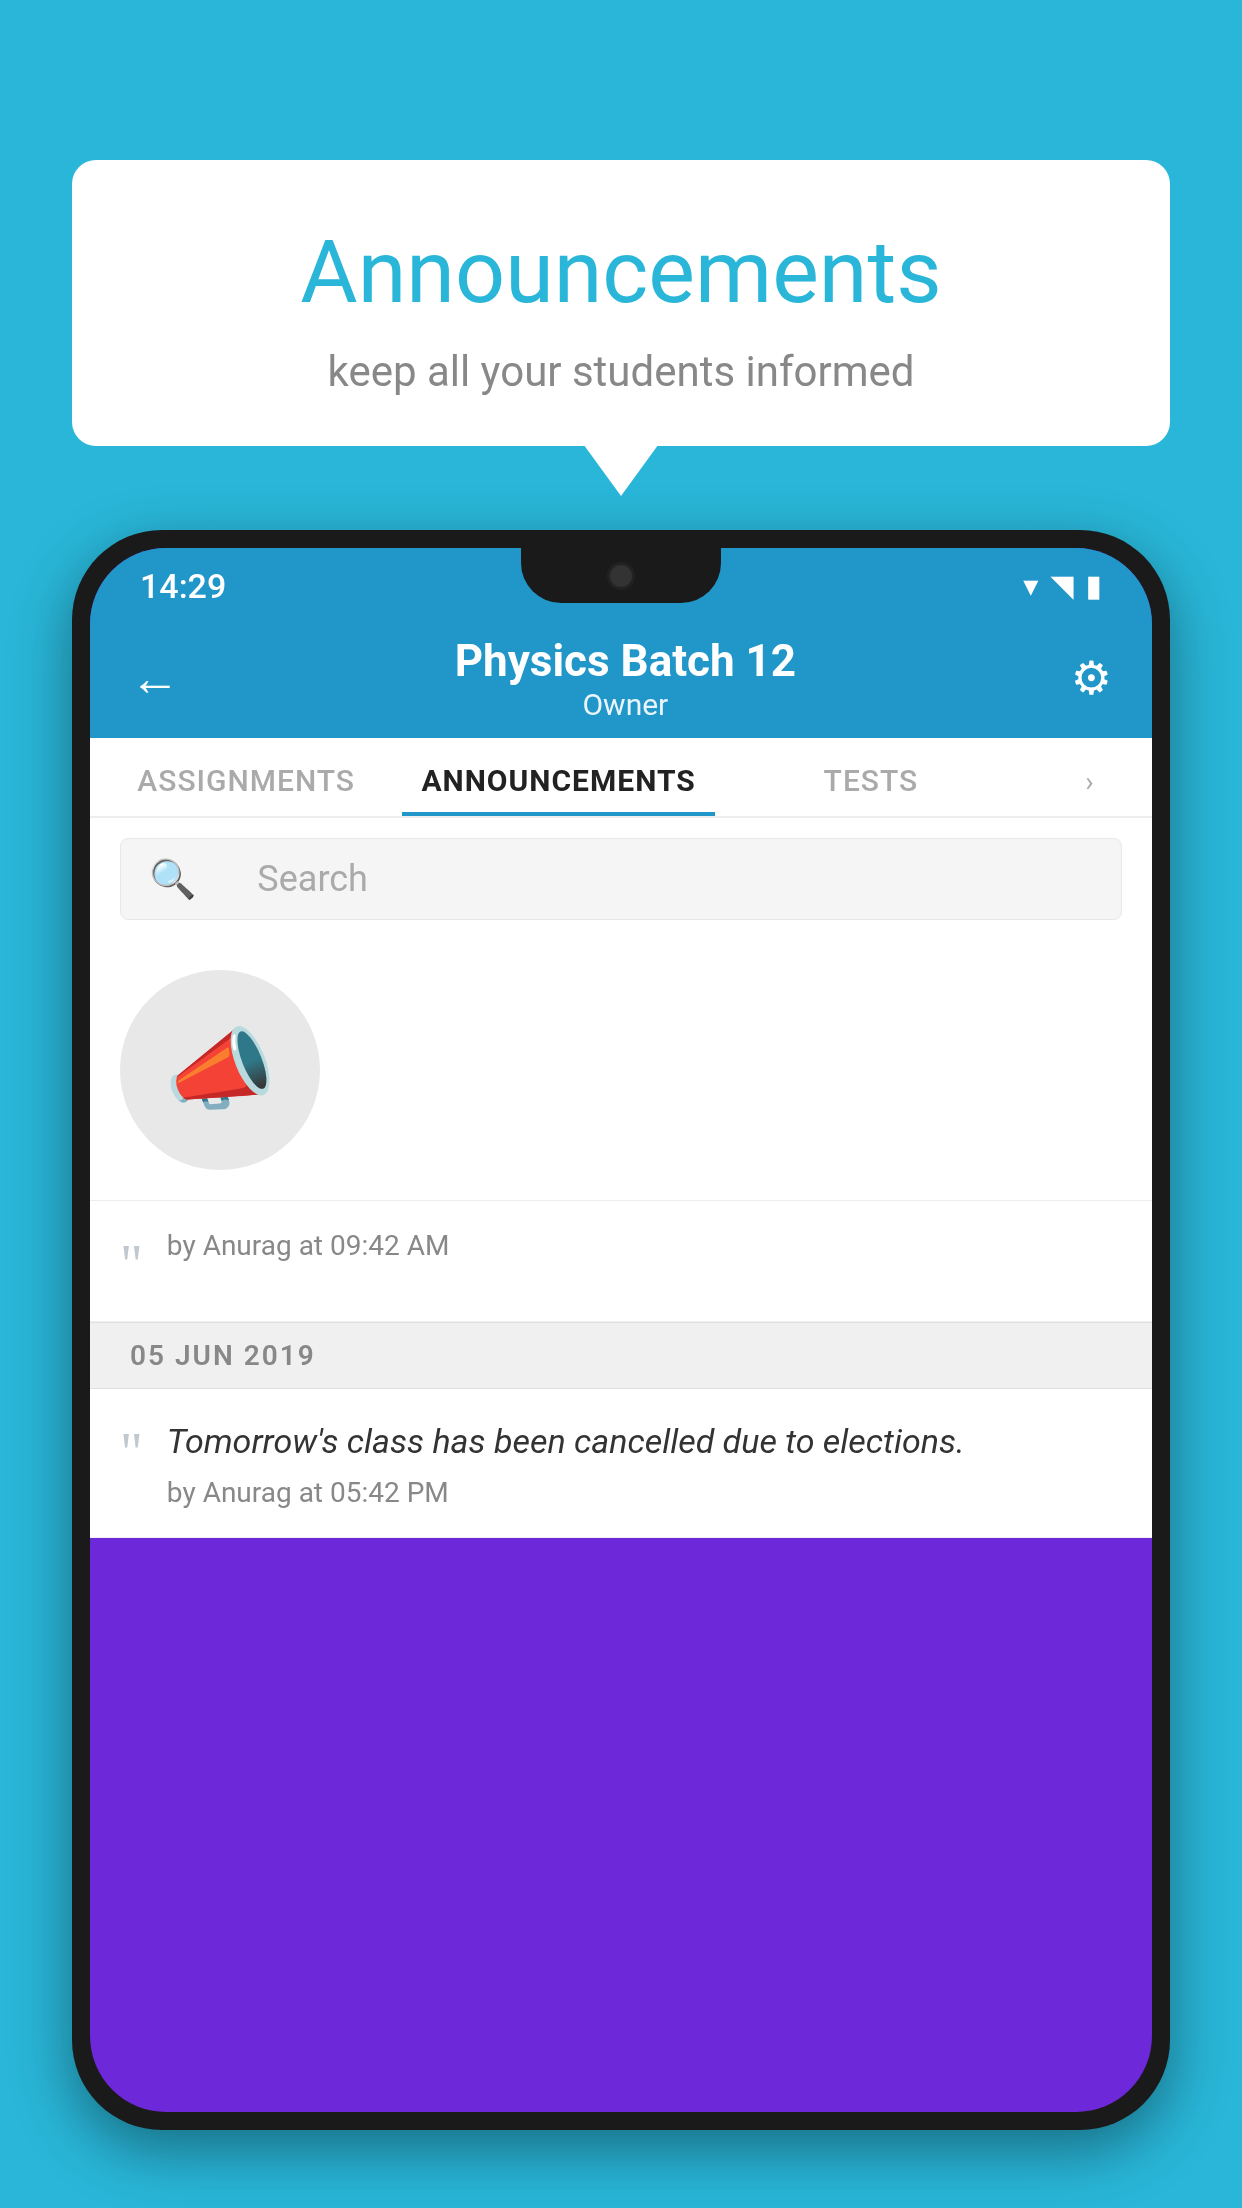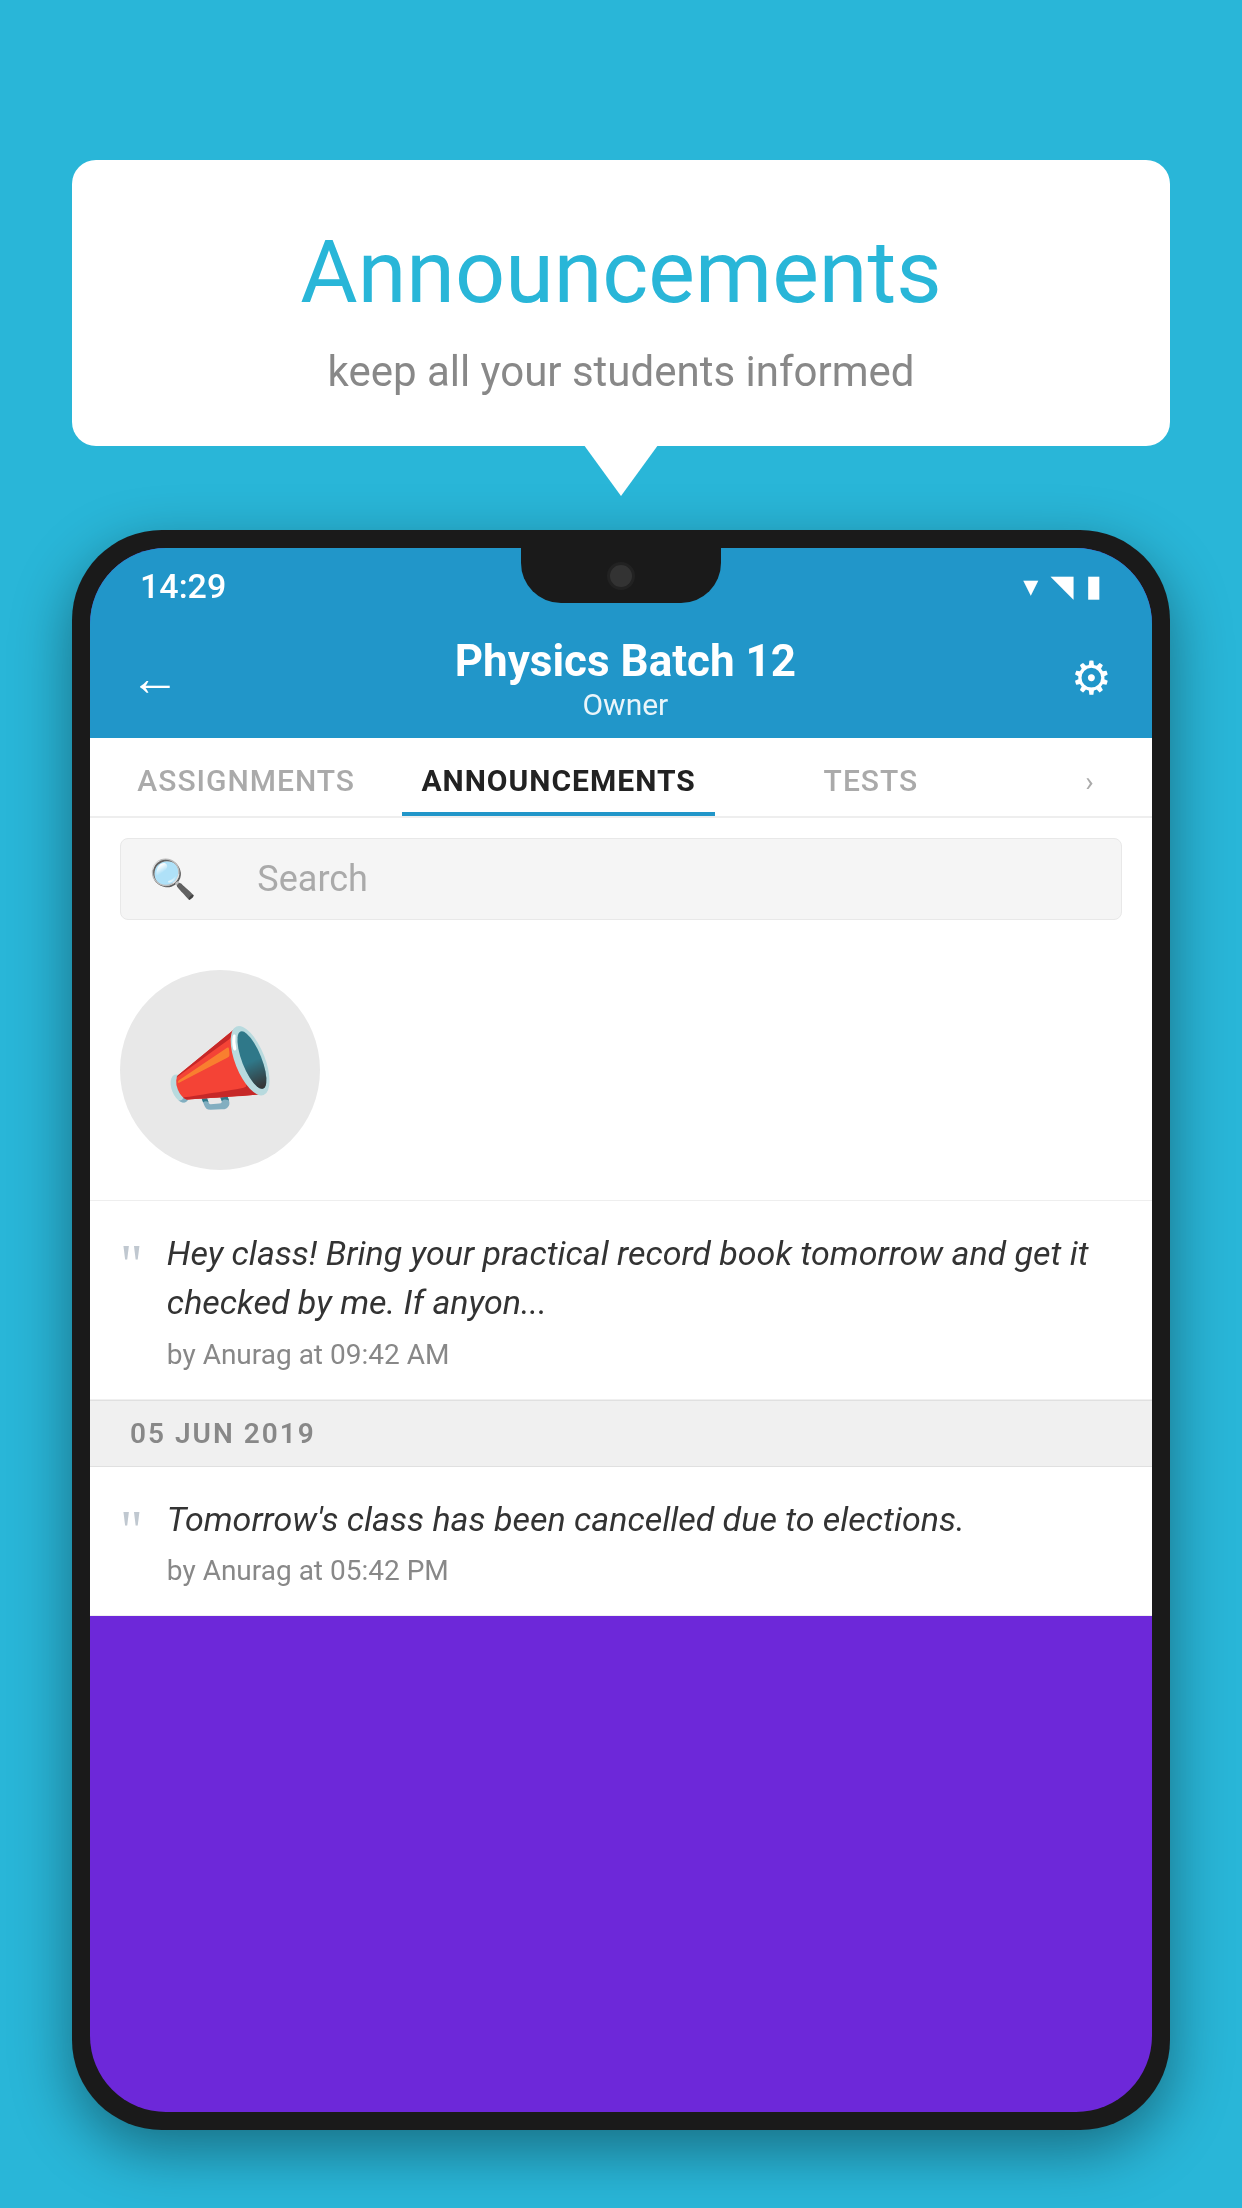--- a/index.html
+++ b/index.html
@@ -367,21 +367,20 @@
       <div class="announcement-promo">
         <div class="promo-icon-circle">
           <span class="megaphone-icon">📣</span>
         </div>
       </div>
 
 
       <div class="announcement-item">
         <div class="quote-icon">"</div>
         <div class="announcement-content">
-          <div class="announcement-message">Hey class! Bring your practical record book tomorrow and get it checked by me. If anyon...</div>
           <div class="announcement-meta">by Anurag at 09:42 AM</div>
         </div>
       </div>
 
       <div class="date-divider">
         <span>05  JUN  2019</span>
       </div>
 
       <div class="announcement-item">
         <div class="quote-icon">"</div>

